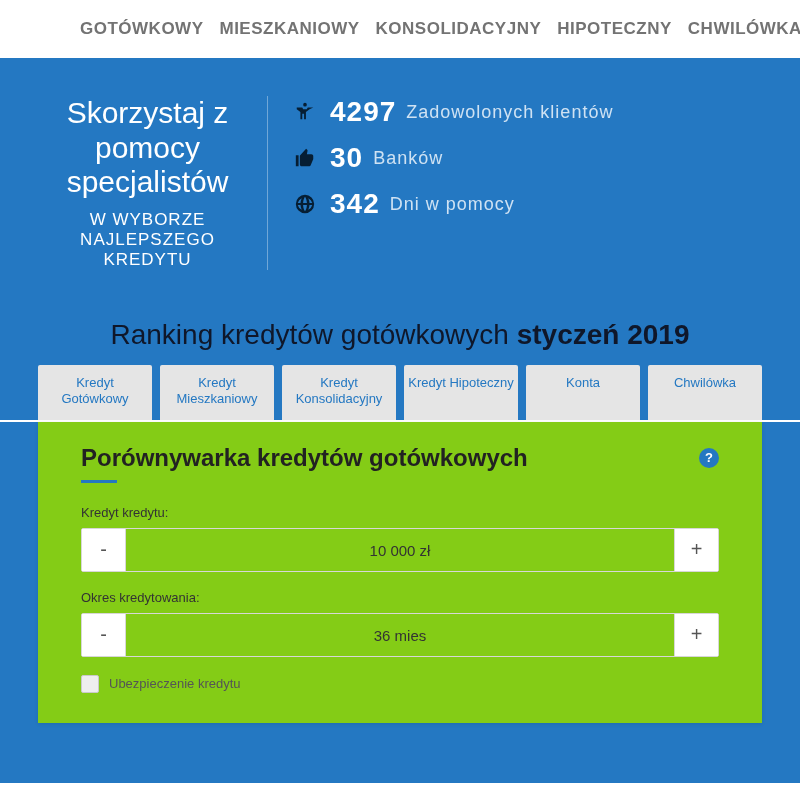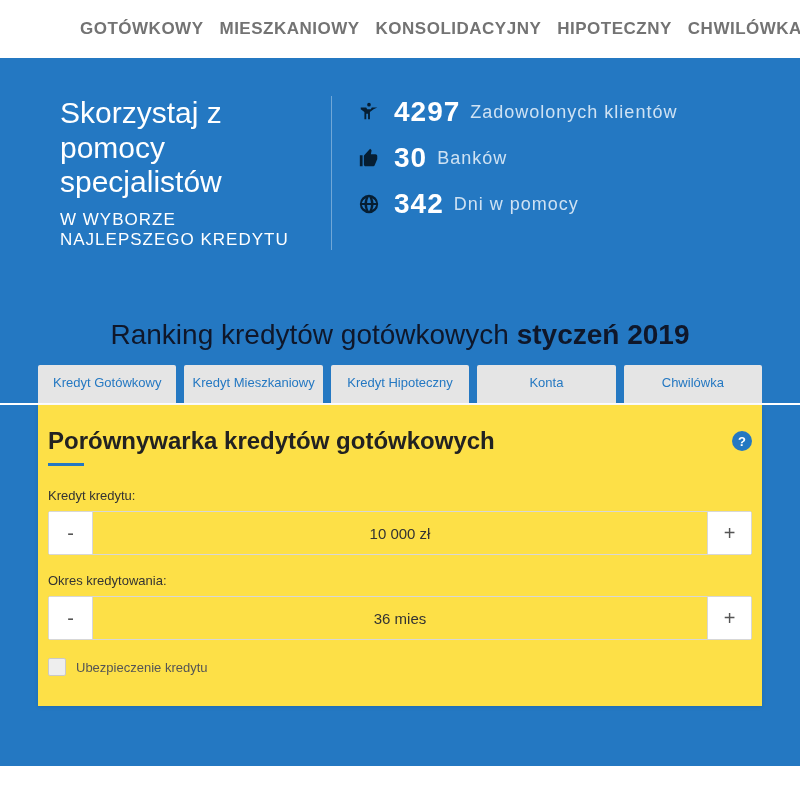--- a/index.html
+++ b/index.html
@@ -33,22 +33,22 @@
   .hero {
     background: #2478c2;
     color: #fff;
     height: 255px;
     padding-top: 38px;
   }
   .hero-inner {
     display: flex;
   }
   .hero-left {
-    width: 332px;
-    text-align: left;
+    width: 268px;
+    text-align: center;
     padding-right: 32px;
     border-right: 1px solid rgba(255,255,255,.35);
   }
   .hero-left h1 {
     font-weight: 300;
     font-size: 30px;
     line-height: 1.15;
     padding-left: 60px;
   }
   .hero-left .sub {
@@ -102,22 +102,22 @@
     cursor: pointer;
     line-height: 1.25;
   }
 
   
   .panel-wrap {
     background: #2478c2;
     padding: 0 38px 60px;
   }
   .panel {
-    background: #fde047;
-    padding: 22px 10px 30px;
+    background: #84cc16;
+    padding: 22px 43px 30px;
     margin-top: 2px;
     box-shadow: 0 1px 4px rgba(0,0,0,.1);
   }
   .panel-head {
     display: flex;
     align-items: center;
     justify-content: space-between;
   }
   .panel-head h2 {
     font-size: 24px;
@@ -227,20 +227,21 @@
 </section>
 
 <div class="ranking-title">
   <span>Ranking kredytów gotówkowych </span><strong>styczeń 2019</strong>
 </div>
 
 <div class="tabs-area">
   <div class="tabs">
     <div class="tab">Kredyt Gotówkowy</div>
     <div class="tab">Kredyt Mieszkaniowy</div>
+    <div class="tab">Kredyt Konsolidacyjny</div>
     <div class="tab">Kredyt Hipoteczny</div>
     <div class="tab">Konta</div>
     <div class="tab">Chwilówka</div>
   </div>
 </div>
 
 <div class="panel-wrap">
   <div class="panel">
     <div class="panel-head">
       <h2>Porównywarka kredytów gotówkowych</h2>

